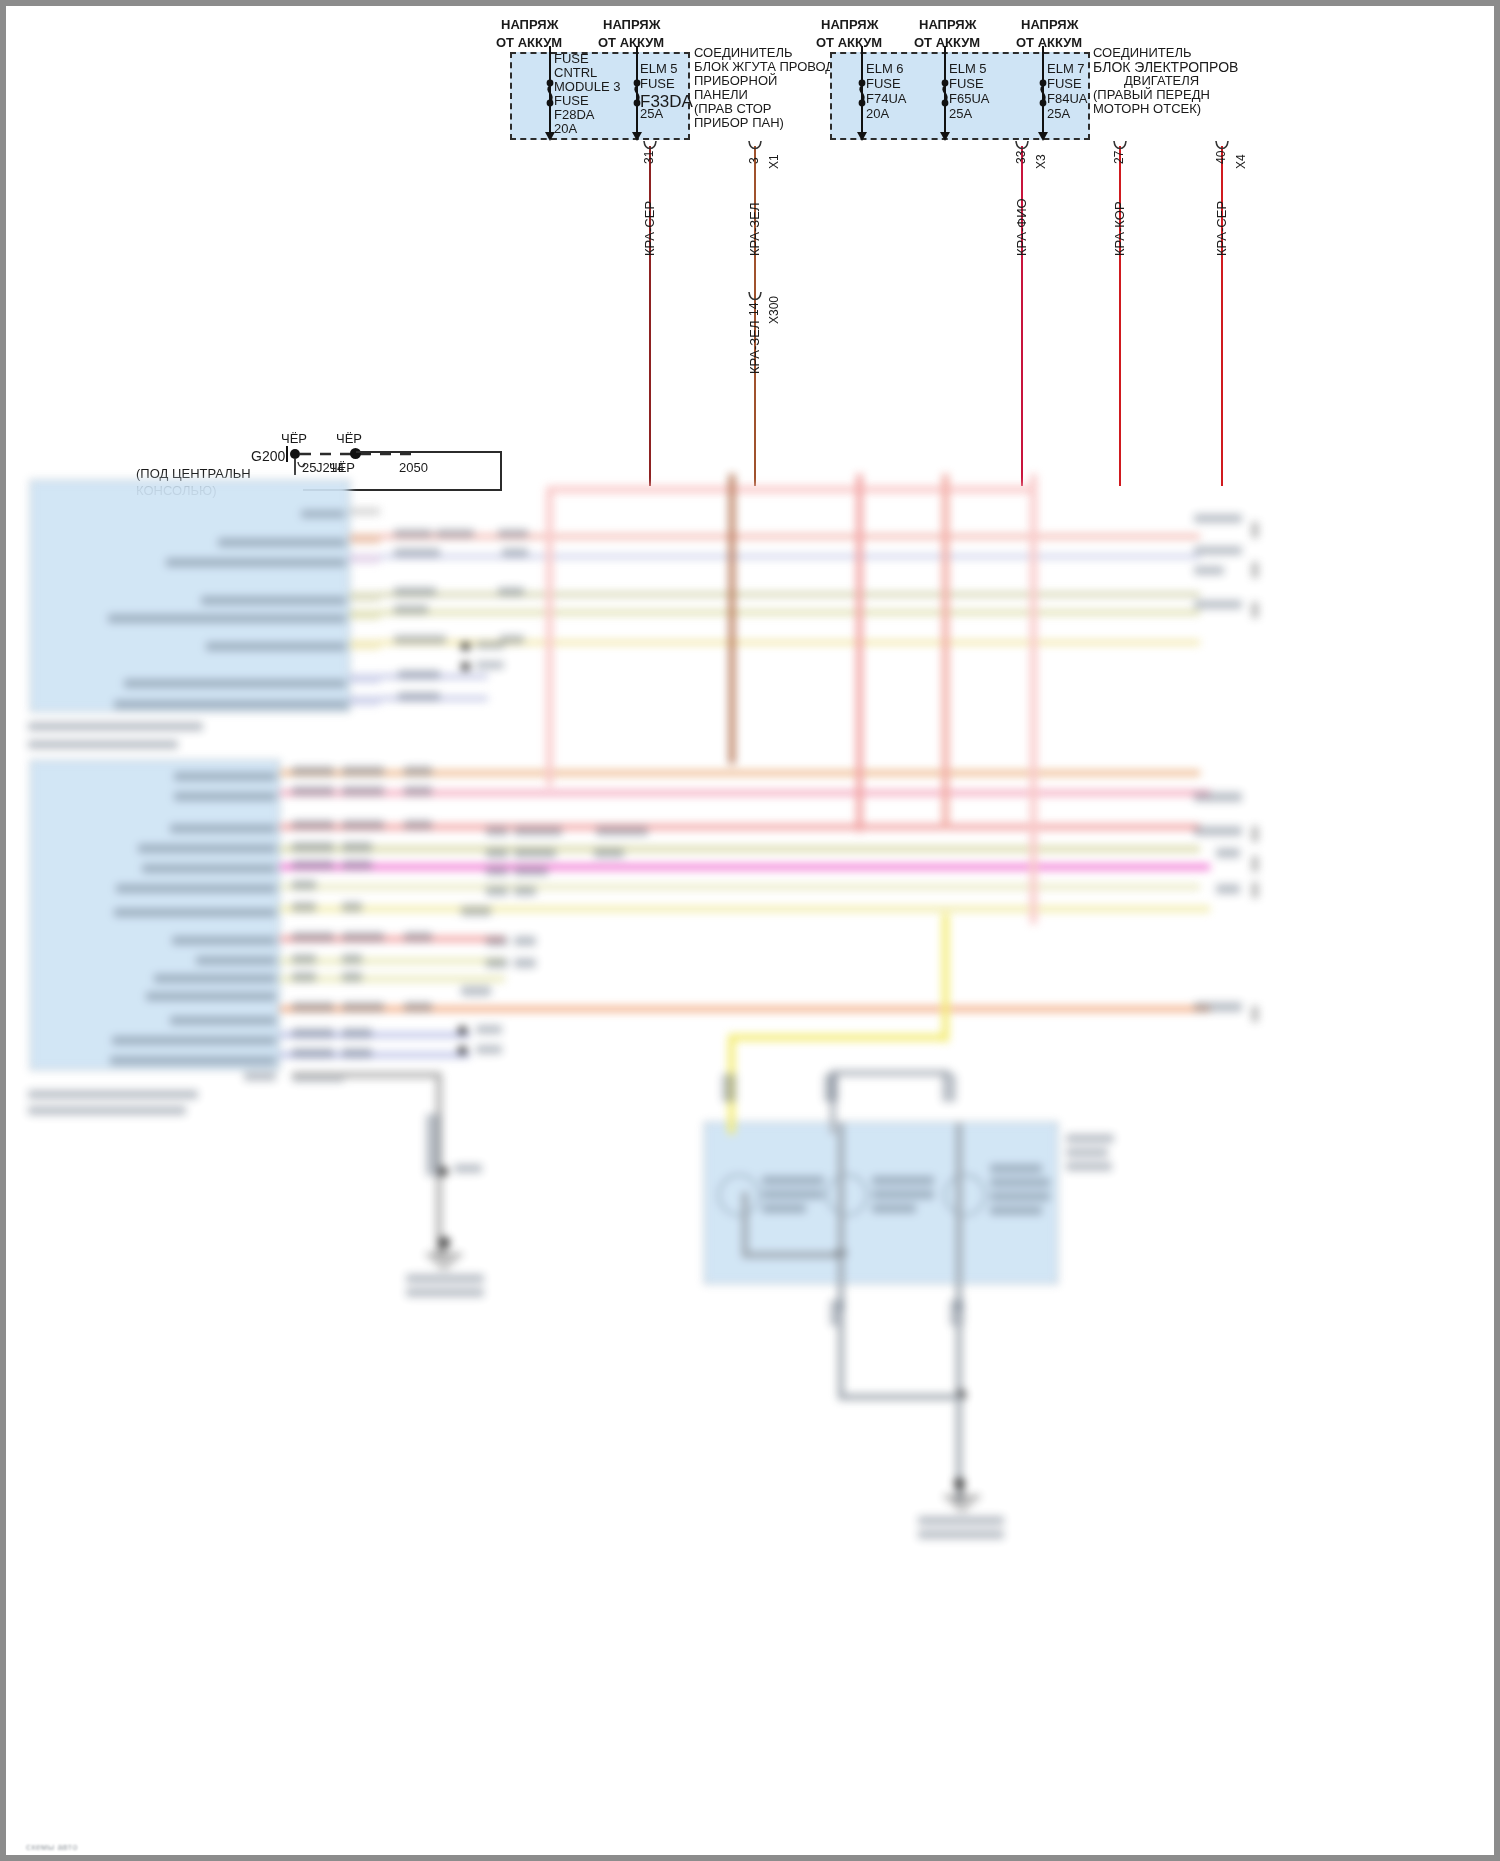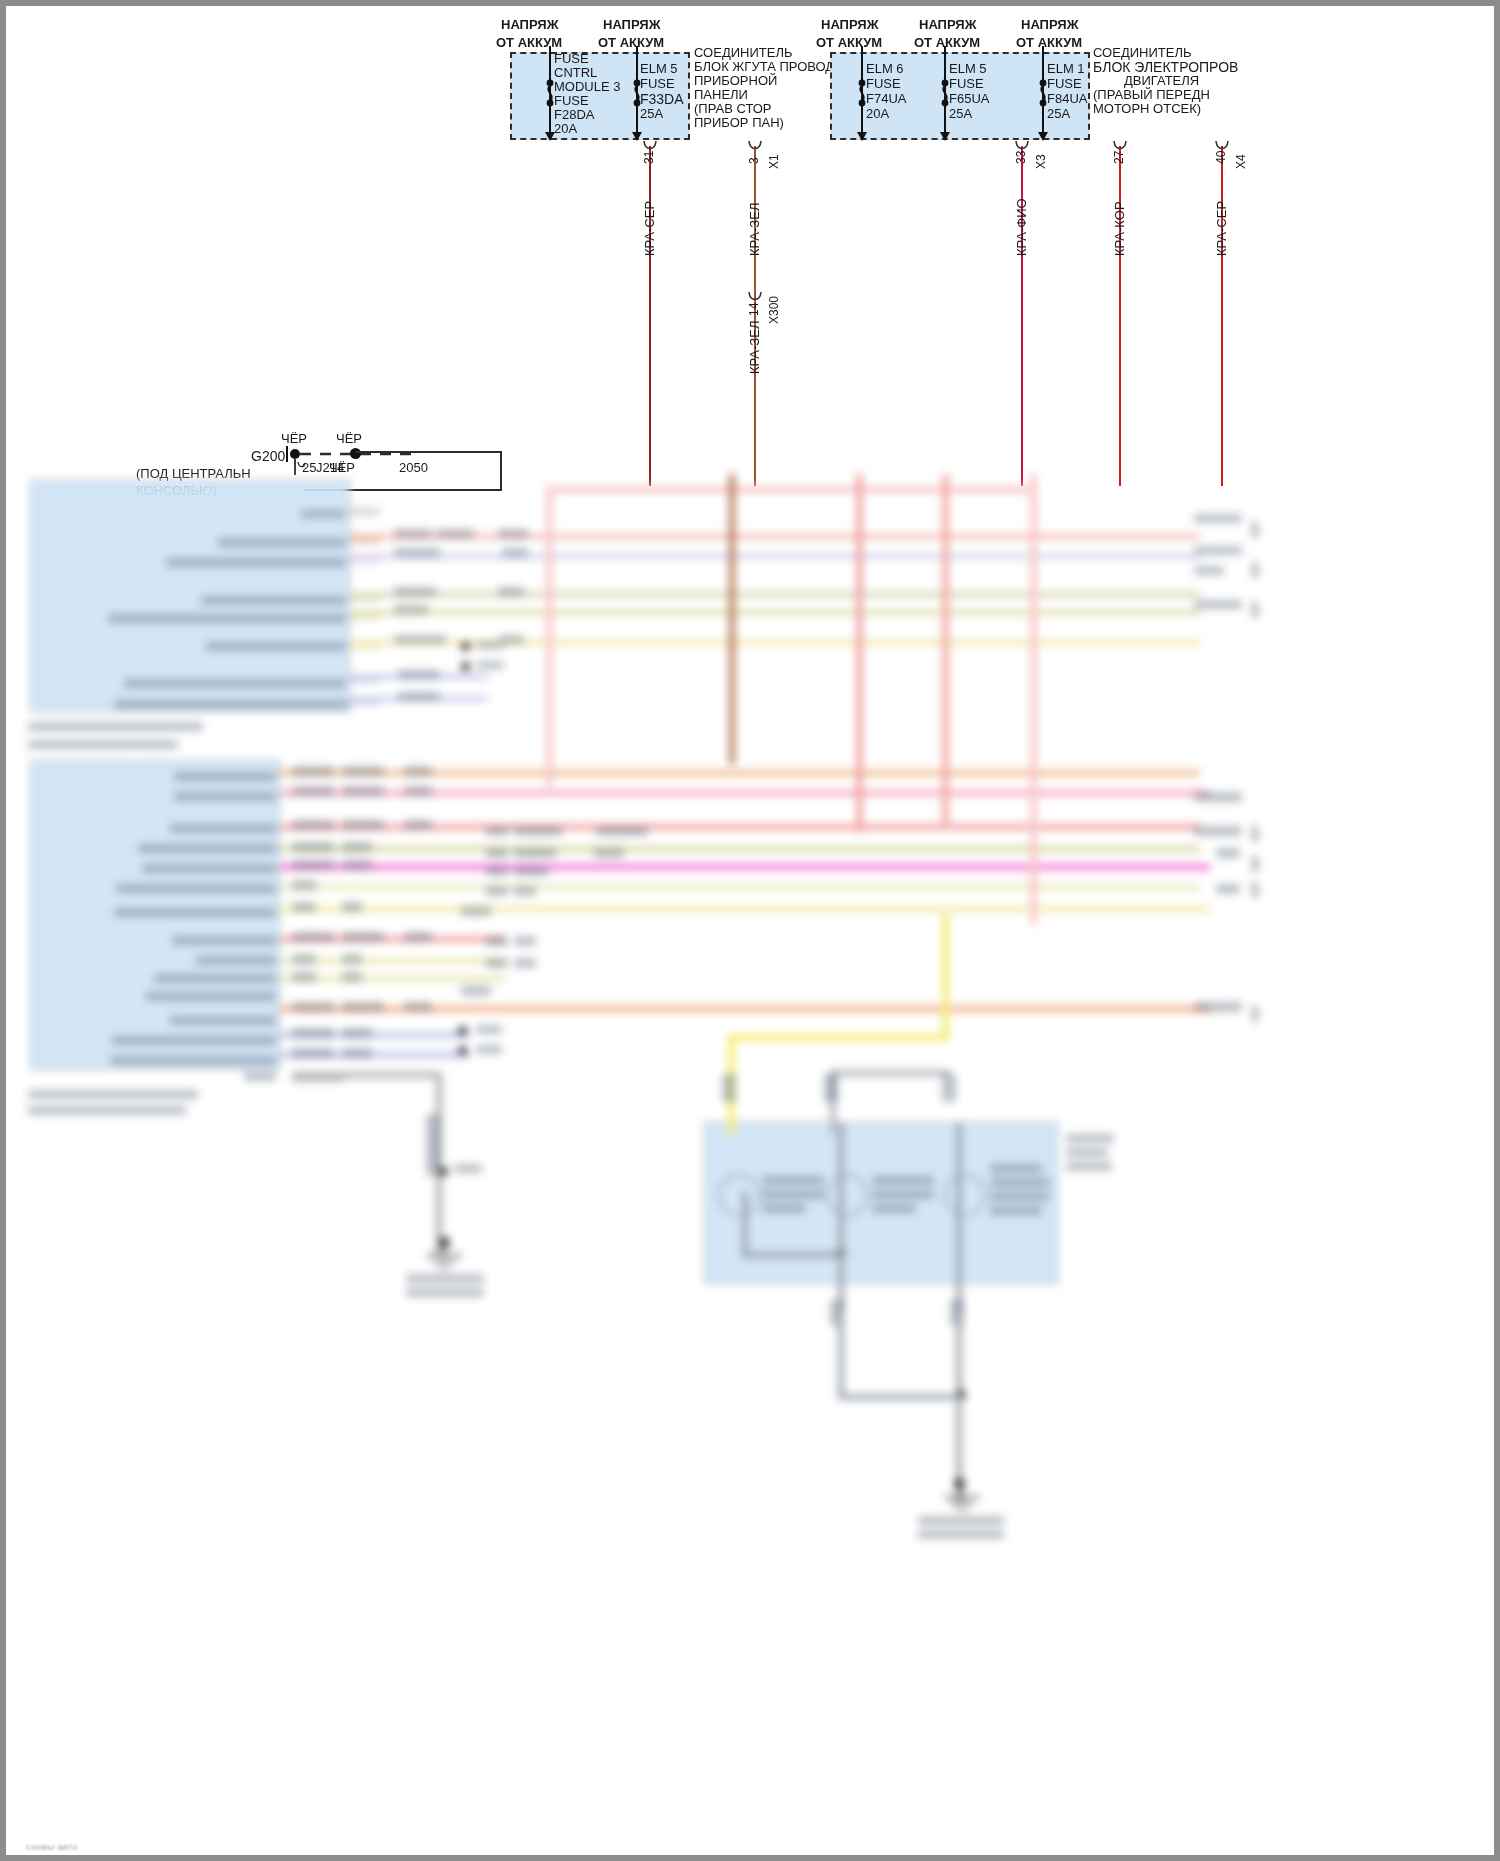--- a/index.html
+++ b/index.html
@@ -90,21 +90,21 @@
     <svg style="position:absolute;left:620px;top:40px;width:22px;height:100px;" viewBox="0 0 22 100">
       <line x1="11" y1="0" x2="11" y2="58" stroke="#111" stroke-width="2"></line>
       <circle cx="11" cy="37" r="3.4" fill="#111"></circle>
       <path d="M11 40 C 5 44, 17 50, 11 55" stroke="#111" stroke-width="2" fill="none"></path>
       <circle cx="11" cy="57" r="3.4" fill="#111"></circle>
       <line x1="11" y1="57" x2="11" y2="92" stroke="#111" stroke-width="2"></line>
       <path d="M6 86 L11 95 L16 86" fill="#111"></path>
     </svg>
     <div class="lbl l" style="left:634px;top:56px;font-size:13px;">ELM 5</div>
     <div class="lbl l" style="left:634px;top:71px;font-size:13px;">FUSE</div>
-    <div class="lbl l" style="left:634px;top:86px;font-size:14px;">F33DA</div>
+    <div class="lbl l" style="left:634px;top:86px;font-size:17px;">F33DA</div>
     <div class="lbl l" style="left:634px;top:101px;font-size:13px;">25A</div>
 
     <div class="lbl l" style="left:688px;top:40px;font-size:13px;">СОЕДИНИТЕЛЬ</div>
     <div class="lbl l" style="left:688px;top:54px;font-size:13px;">БЛОК ЖГУТА ПРОВОДОВ</div>
     <div class="lbl l" style="left:688px;top:68px;font-size:13px;">ПРИБОРНОЙ</div>
     <div class="lbl l" style="left:688px;top:82px;font-size:13px;">ПАНЕЛИ</div>
     <div class="lbl l" style="left:688px;top:96px;font-size:13px;">(ПРАВ СТОР</div>
     <div class="lbl l" style="left:688px;top:110px;font-size:13px;">ПРИБОР ПАН)</div>
 
     <div class="fusebox" style="left:824px;top:46px;width:260px;height:88px;"></div>
@@ -136,21 +136,21 @@
     <div class="lbl l" style="left:943px;top:101px;font-size:13px;">25A</div>
 
     <svg style="position:absolute;left:1026px;top:40px;width:22px;height:100px;" viewBox="0 0 22 100">
       <line x1="11" y1="0" x2="11" y2="58" stroke="#111" stroke-width="2"></line>
       <circle cx="11" cy="37" r="3.4" fill="#111"></circle>
       <path d="M11 40 C 5 44, 17 50, 11 55" stroke="#111" stroke-width="2" fill="none"></path>
       <circle cx="11" cy="57" r="3.4" fill="#111"></circle>
       <line x1="11" y1="57" x2="11" y2="92" stroke="#111" stroke-width="2"></line>
       <path d="M6 86 L11 95 L16 86" fill="#111"></path>
     </svg>
-    <div class="lbl l" style="left:1041px;top:56px;font-size:13px;">ELM 1</div>
+    <div class="lbl l" style="left:1041px;top:56px;font-size:13px;">ELM 7</div>
     <div class="lbl l" style="left:1041px;top:71px;font-size:13px;">FUSE</div>
     <div class="lbl l" style="left:1041px;top:86px;font-size:13px;">F84UA</div>
     <div class="lbl l" style="left:1041px;top:101px;font-size:13px;">25A</div>
 
     <div class="lbl l" style="left:1087px;top:40px;font-size:13px;">СОЕДИНИТЕЛЬ</div>
     <div class="lbl l" style="left:1087px;top:54px;font-size:14px;">БЛОК ЭЛЕКТРОПРОВ</div>
     <div class="lbl l" style="left:1087px;top:68px;font-size:13px;margin-left:31px;">ДВИГАТЕЛЯ</div>
     <div class="lbl l" style="left:1087px;top:82px;font-size:13px;">(ПРАВЫЙ ПЕРЕДН</div>
     <div class="lbl l" style="left:1087px;top:96px;font-size:13px;">МОТОРН ОТСЕК)</div>
 

